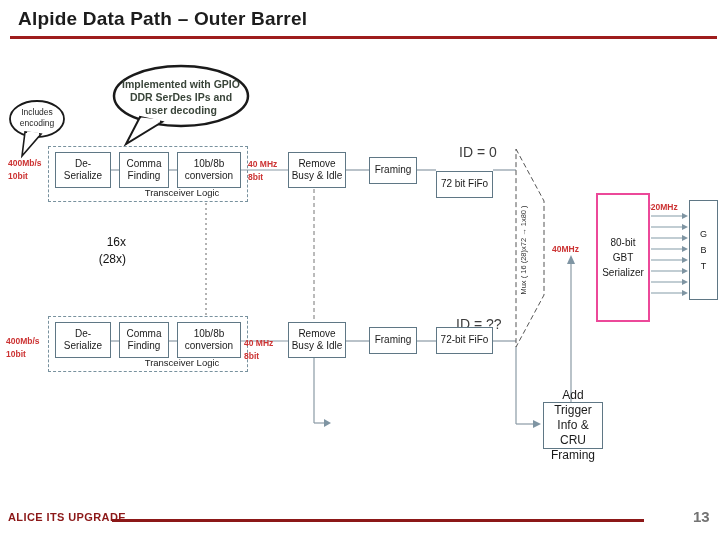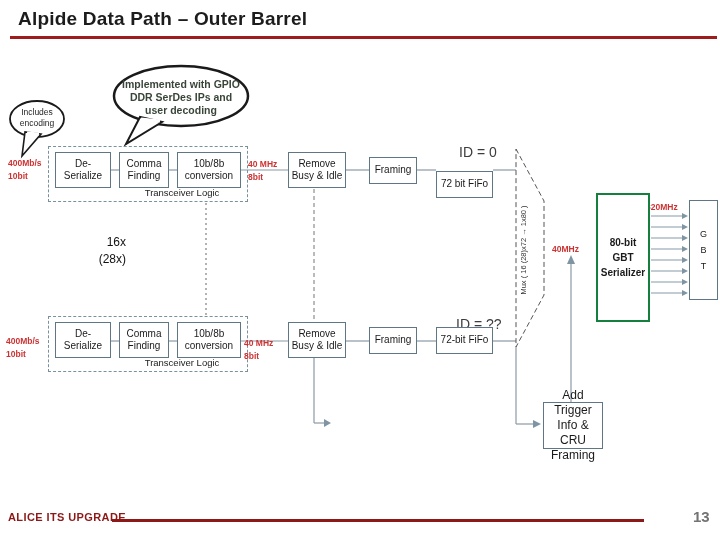--- a/index.html
+++ b/index.html
@@ -5,21 +5,21 @@
   html,body{margin:0;padding:0;background:#fff;}
   #slide{position:relative;width:720px;height:540px;background:#ffffff;
          font-family:"Liberation Sans",sans-serif;overflow:hidden;}
   #lines{position:absolute;left:0;top:0;width:720px;height:540px;}
   .abs{position:absolute;}
   #title{left:18px;top:8px;font-size:19px;font-weight:600;color:#1c1c1c;letter-spacing:.2px;}
   #title-rule{left:10px;top:36px;width:707px;height:3px;background:#9e1c1c;}
   .block{position:absolute;background:#fff;border:1.4px solid #5f7785;
          display:flex;align-items:center;justify-content:center;text-align:center;
          font-size:10px;color:#1a1a1a;white-space:pre-line;line-height:1.25;box-sizing:border-box;}
-  .big{border:2px solid #15803d;font-weight:bold;}
+  .big{border:2px solid #ec4899;}
   .dashedbox{position:absolute;border:1px dashed #78919e;box-sizing:border-box;}
   .tlabel{position:absolute;font-size:9.5px;color:#222;text-align:center;}
   .rate{position:absolute;color:#cc3333;font-weight:bold;font-size:8.5px;
         text-align:left;white-space:pre-line;line-height:1.5;}
   .idlabel{position:absolute;font-size:14px;color:#3c3c3c;text-align:right;}
   .callout-text{position:absolute;text-align:center;white-space:normal;}
   #implemented-text{left:118px;top:78px;width:126px;font-size:10.5px;font-weight:bold;
                     color:#3a453a;line-height:1.25;}
   #includes-text{left:10px;top:107px;width:54px;font-size:8.5px;color:#1f1f1f;line-height:1.3;}
   #multiplicity{left:80px;top:234px;width:46px;font-size:12px;color:#111;

